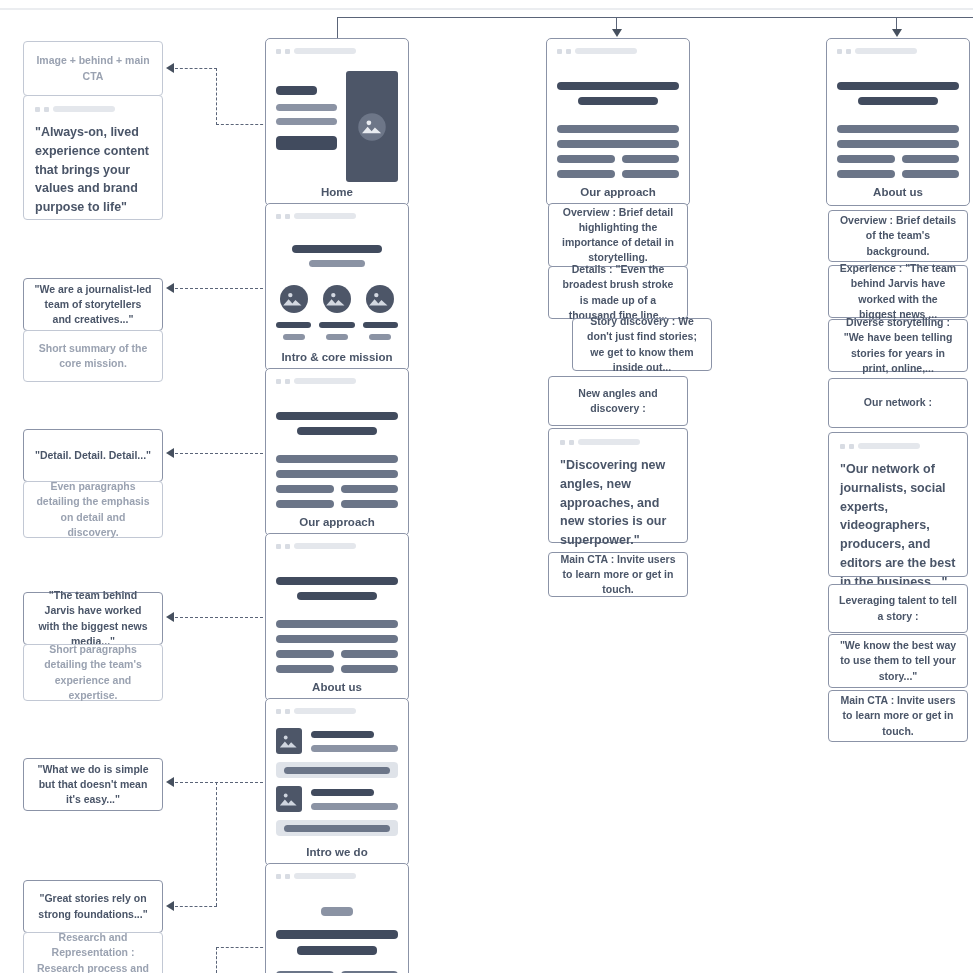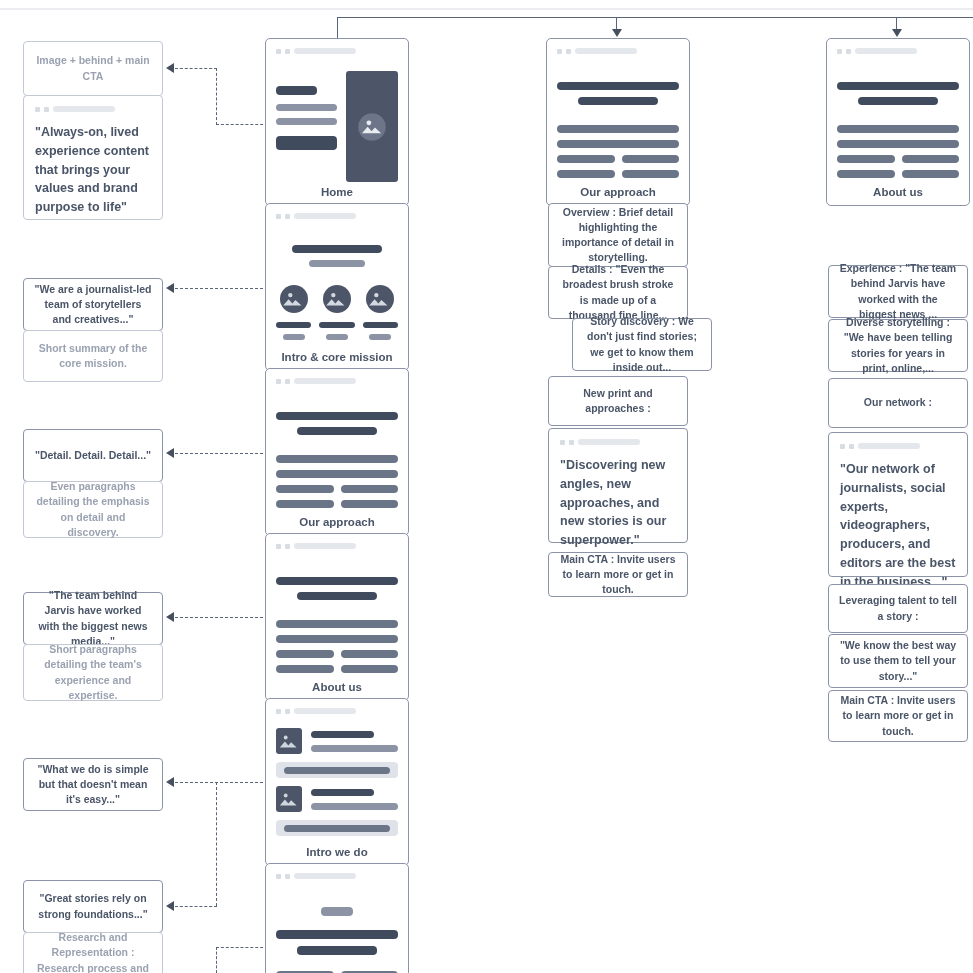--- a/index.html
+++ b/index.html
@@ -369,21 +369,21 @@
           <div class="bar-m" style="height:8px;flex:1;"></div>
         </div>
       </div>
     </div>
     <div class="cap">Our approach</div>
   </div>
 
   <div class="note" style="left:548px;top:203px;width:140px;height:64px;font-weight:700;">Overview : Brief detail highlighting the importance of detail in storytelling.</div>
   <div class="note" style="left:548px;top:266px;width:140px;height:53px;">Details : "Even the broadest brush stroke is made up of a thousand fine line...</div>
   <div class="note" style="left:548px;top:318px;width:140px;height:53px;margin-left:24px;">Story discovery : We don't just find stories; we get to know them inside out...</div>
-  <div class="note" style="left:548px;top:376px;width:140px;height:50px;">New print and approaches :</div>
+  <div class="note" style="left:548px;top:376px;width:140px;height:50px;">New angles and discovery :</div>
 
   <div class="qcard" style="left:548px;top:428px;width:140px;height:115px;border-color:#8b93a7;">
     <div class="bar">
       <div class="dot"></div>
       <div class="dot"></div>
       <div class="url"></div>
     </div>
     <div class="qtext">"Discovering new angles, new approaches, and new stories is our superpower."</div>
   </div>
 
@@ -409,20 +409,21 @@
         </div>
         <div class="row" style="gap:7px;margin-top:7px;">
           <div class="bar-m" style="height:8px;flex:1;"></div>
           <div class="bar-m" style="height:8px;flex:1;"></div>
         </div>
       </div>
     </div>
     <div class="cap">About us</div>
   </div>
 
+  <div class="note" style="left:828px;top:210px;width:140px;height:52px;">Overview : Brief details of the team's background.</div>
   <div class="note" style="left:828px;top:265px;width:140px;height:53px;">Experience : "The team behind Jarvis have worked with the biggest news ...</div>
   <div class="note" style="left:828px;top:319px;width:140px;height:53px;">Diverse storytelling : "We have been telling stories for years in print, online,...</div>
   <div class="note" style="left:828px;top:378px;width:140px;height:50px;">Our network :</div>
 
   <div class="qcard" style="left:828px;top:432px;width:140px;height:145px;border-color:#8b93a7;">
     <div class="bar">
       <div class="dot"></div>
       <div class="dot"></div>
       <div class="url"></div>
     </div>

